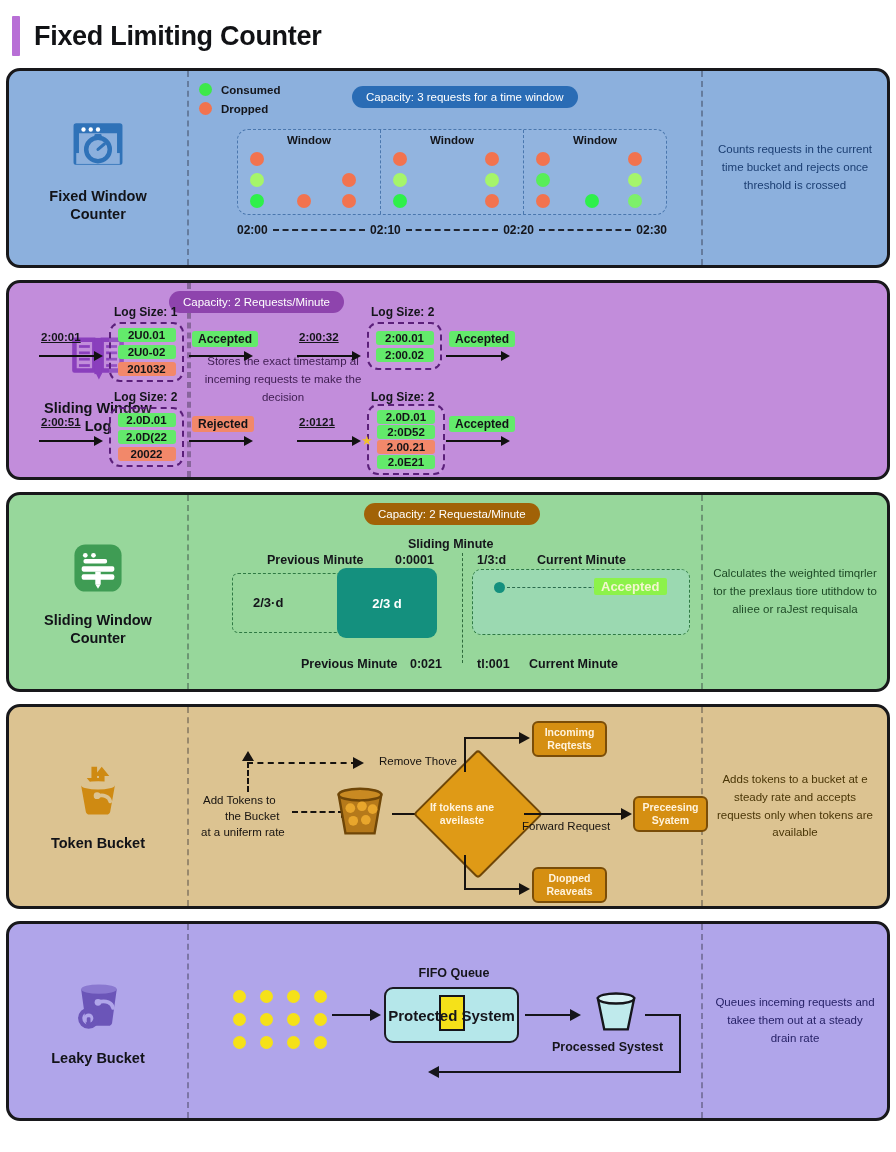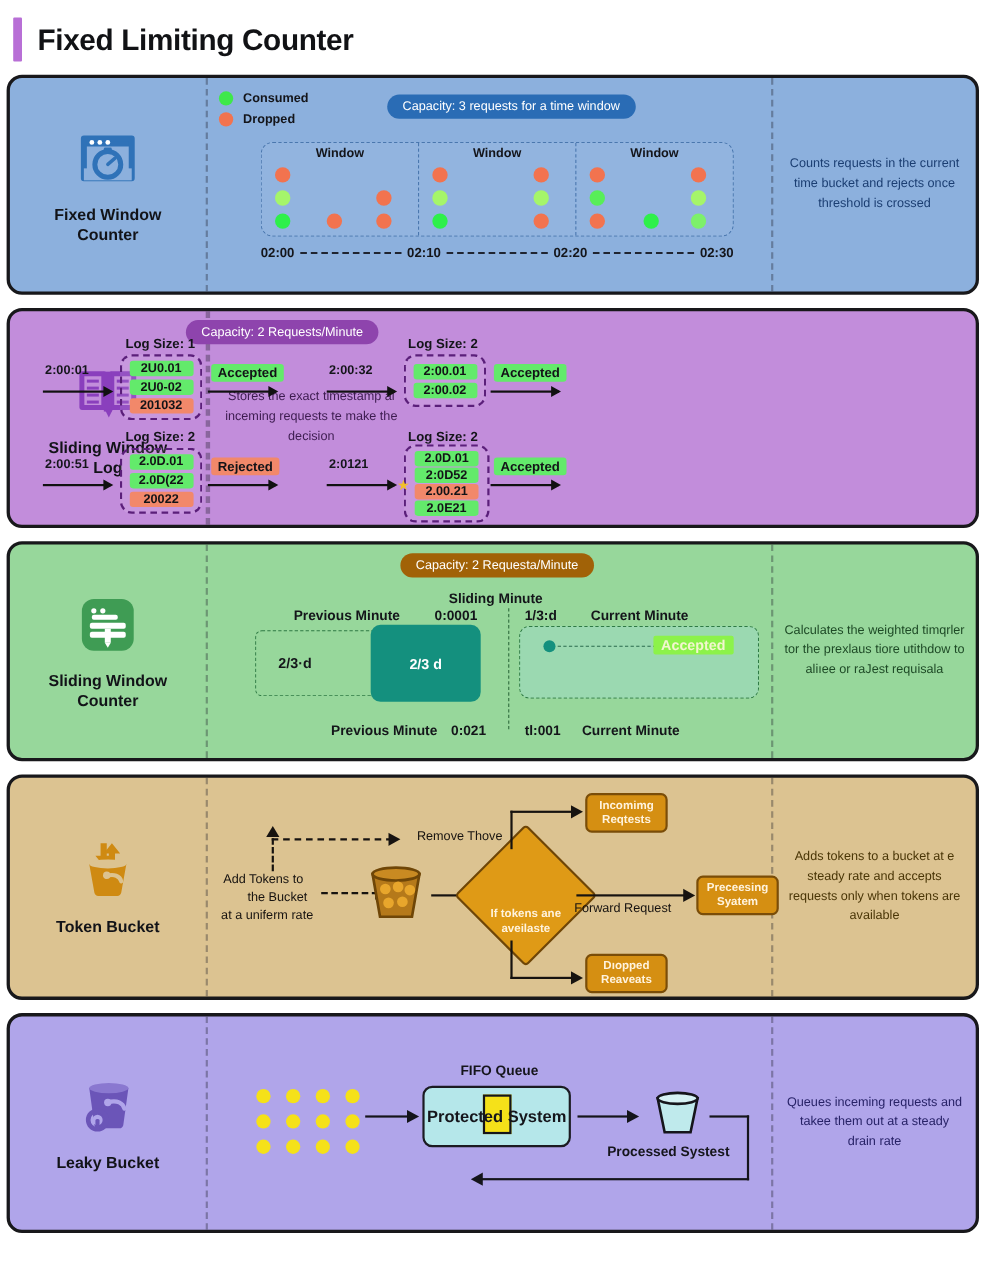--- a/index.html
+++ b/index.html
@@ -80,21 +80,21 @@
   .dotgrid { position: absolute; top: 22px; left: 6px; right: 6px; bottom: 5px; }
   .dot { position: absolute; width: 14px; height: 14px; border-radius: 50%; }
   .timeline { position: absolute; left: 48px; top: 152px; width: 430px;
     display: flex; align-items: center; }
   .tl-label { font-size: 12px; font-weight: bold; color: #14151a; }
   .tl-dash { flex: 1 1 auto; border-top: 2px dashed #1f2430; margin: 0 5px; height: 0; }
 
   
   .pill-purple { background: #8e44ad; left: 160px; top: 8px; }
   .flow2 { position: absolute; inset: 0; }
-  .f2-arrow-lbl { position: absolute; font-size: 11.5px; font-weight: bold; color: #14151a; white-space: nowrap; }
+  .f2-arrow-lbl { position: absolute; font-size: 11.5px; font-weight: bold; color: #14151a; white-space: nowrap; text-decoration: underline; }
   .arrow-line { position: absolute; height: 2px; background: #111; }
   .arrow-line::after {
     content: ""; position: absolute; right: -2px; top: -4px;
     border-left: 9px solid #111; border-top: 5px solid transparent; border-bottom: 5px solid transparent;
   }
   .logbox {
     position: absolute; border: 2px dashed #5b1f7a; border-radius: 11px;
     background: rgba(255,255,255,.10);
     padding: 4px 6px; display: flex; flex-direction: column; gap: 3px; align-items: center;
   }
@@ -429,21 +429,21 @@
         <circle cx="25" cy="39" r="5" fill="#e8a62c"></circle>
       <circle cx="38" cy="38" r="5" fill="#e8a62c"></circle>
     </svg>
 
     <div class="s4-line" style="left:203px;top:106px;width:32px;height:2px;"></div>
     <svg style="position:absolute;left:231px;top:100px;" width="12" height="14">
       <path d="M0 1l11 6-11 6z" fill="#171310"></path>
       </svg>
 
     <div class="diamond" style="left:243px;top:61px;"></div>
-    <div class="diamond-txt" style="left:239px;top:94px;margin-top:24px;">
+    <div class="diamond-txt" style="left:223px;top:94px;">
       <span>If tokens ane</span><br>
       <span>aveilaste</span>
     </div>
 
     <div class="s4-lbl" style="left:190px;top:48px;">Remove Thove</div>
     <div class="s4-line" style="left:275px;top:30px;width:2px;height:35px;"></div>
     <div class="s4-line" style="left:275px;top:30px;width:58px;height:2px;"></div>
     <svg style="position:absolute;left:330px;top:24px;" width="12" height="14">
       <path d="M0 1l11 6-11 6z" fill="#171310"></path>
       </svg>

